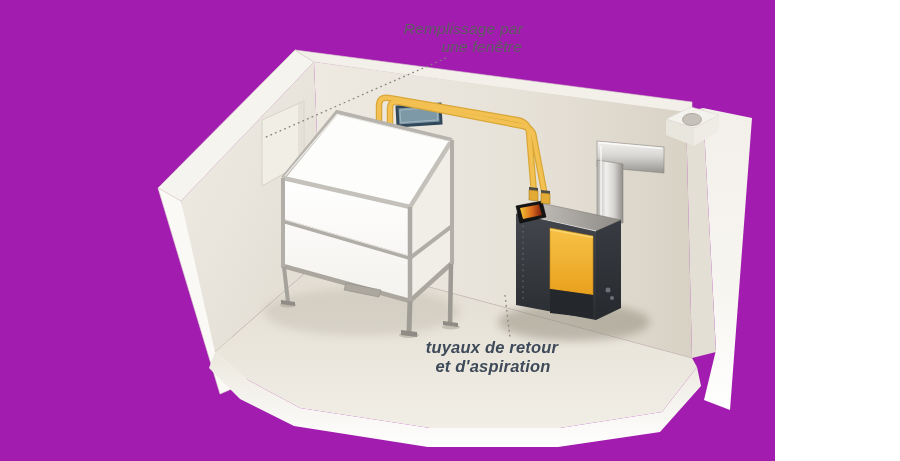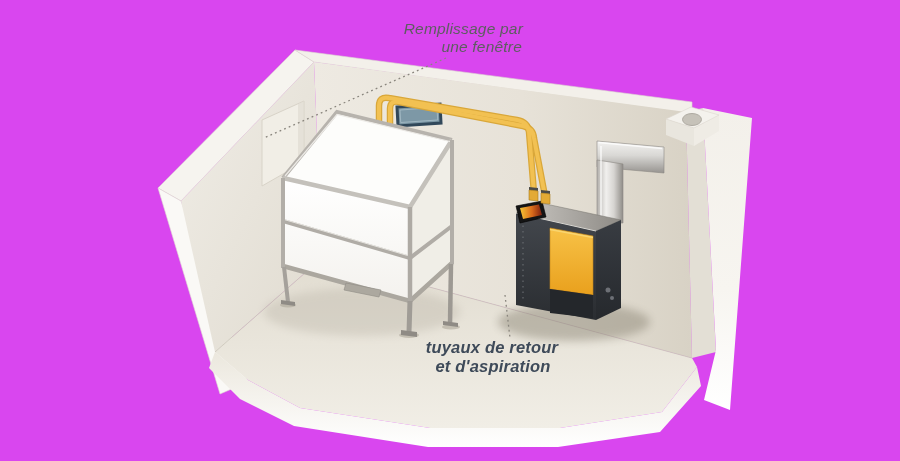--- a/index.html
+++ b/index.html
@@ -1,16 +1,16 @@
 <!DOCTYPE html>
 <html><head>
 <meta charset="utf-8">
 <style>
   html,body{margin:0;padding:0;background:#ffffff;}
-  .stage{position:relative;width:900px;height:461px;background:#d946ef;overflow:hidden;
+  .stage{position:relative;width:775px;height:461px;background:#a21caf;overflow:hidden;
          font-family:"Liberation Sans", sans-serif;}
   svg{display:block;}
   text{font-family:"Liberation Sans", sans-serif;font-style:italic;}
   .lbl-top{font-size:15.5px;letter-spacing:.2px;}
   .lbl-bottom{font-size:16.5px;font-weight:600;letter-spacing:.2px;}
 </style>
 </head>
 <body>
 
 <div class="stage">

